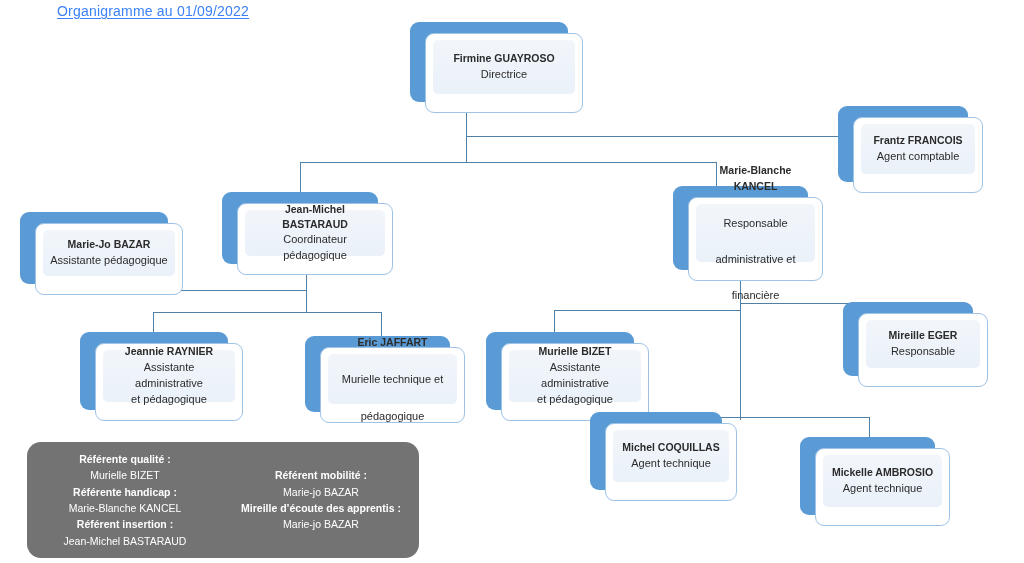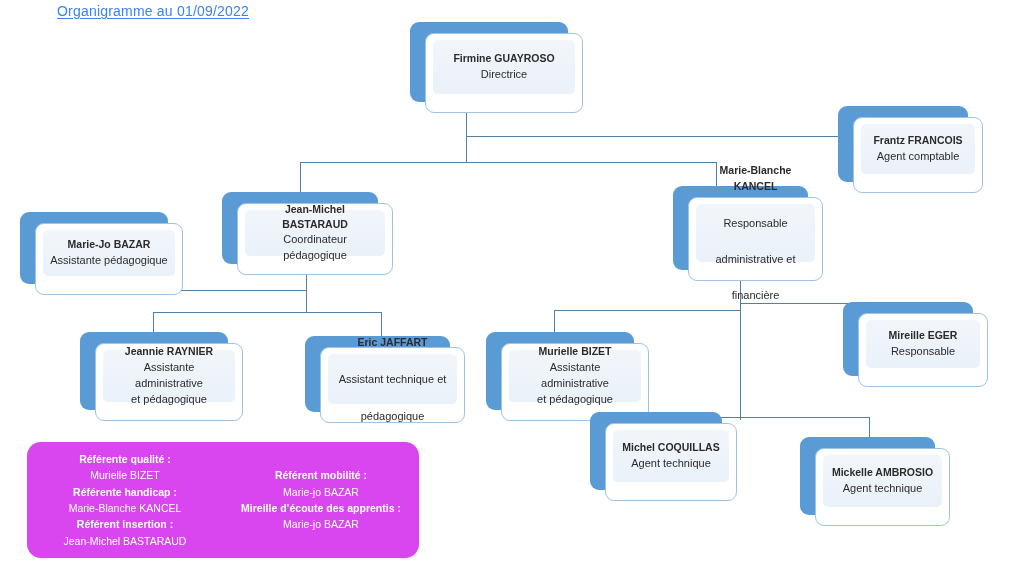--- a/index.html
+++ b/index.html
@@ -37,21 +37,21 @@
     border-radius:5px;
     display:flex;flex-direction:column;align-items:center;justify-content:center;
     text-align:center;box-sizing:border-box;padding:2px 6px;
   }
   .node .nm{font-size:10.5px;font-weight:bold;line-height:1.45;color:#2b2b2b;}
   .node .rl{font-size:11px;line-height:1.45;color:#2b2b2b;}
   .node .rl.tight{line-height:1.3;margin-top:22px;}
 
   
   .legend{
-    position:absolute;background:#d946ef;border-radius:14px;
+    position:absolute;background:#737373;border-radius:14px;
     display:flex;color:#ffffff;box-sizing:border-box;
   }
   .legend .col{flex:1;display:flex;flex-direction:column;align-items:center;
                justify-content:center;padding:4px 2px;}
   .legend .lbl{font-size:10.5px;font-weight:bold;line-height:1.55;white-space:nowrap;}
   .legend .val{font-size:10.5px;line-height:1.55;white-space:nowrap;}
 </style>
 </head>
 <body>
 
@@ -153,21 +153,21 @@
         <div class="rl">et pédagogique</div>
       </div>
     </div>
   </div>
 
   <div class="node" style="left:305px;top:336px;width:145px;height:76px;">
     <div class="shadow"></div>
     <div class="card">
       <div class="inner">
         <div class="nm">Eric JAFFART</div>
-        <div class="rl tight">Assistant technique et</div>
+        <div class="rl tight">Murielle technique et</div>
         <div class="rl tight">pédagogique</div>
       </div>
     </div>
   </div>
 
   <div class="node" style="left:486px;top:332px;width:148px;height:78px;">
     <div class="shadow"></div>
     <div class="card">
       <div class="inner">
         <div class="nm">Murielle BIZET</div>

